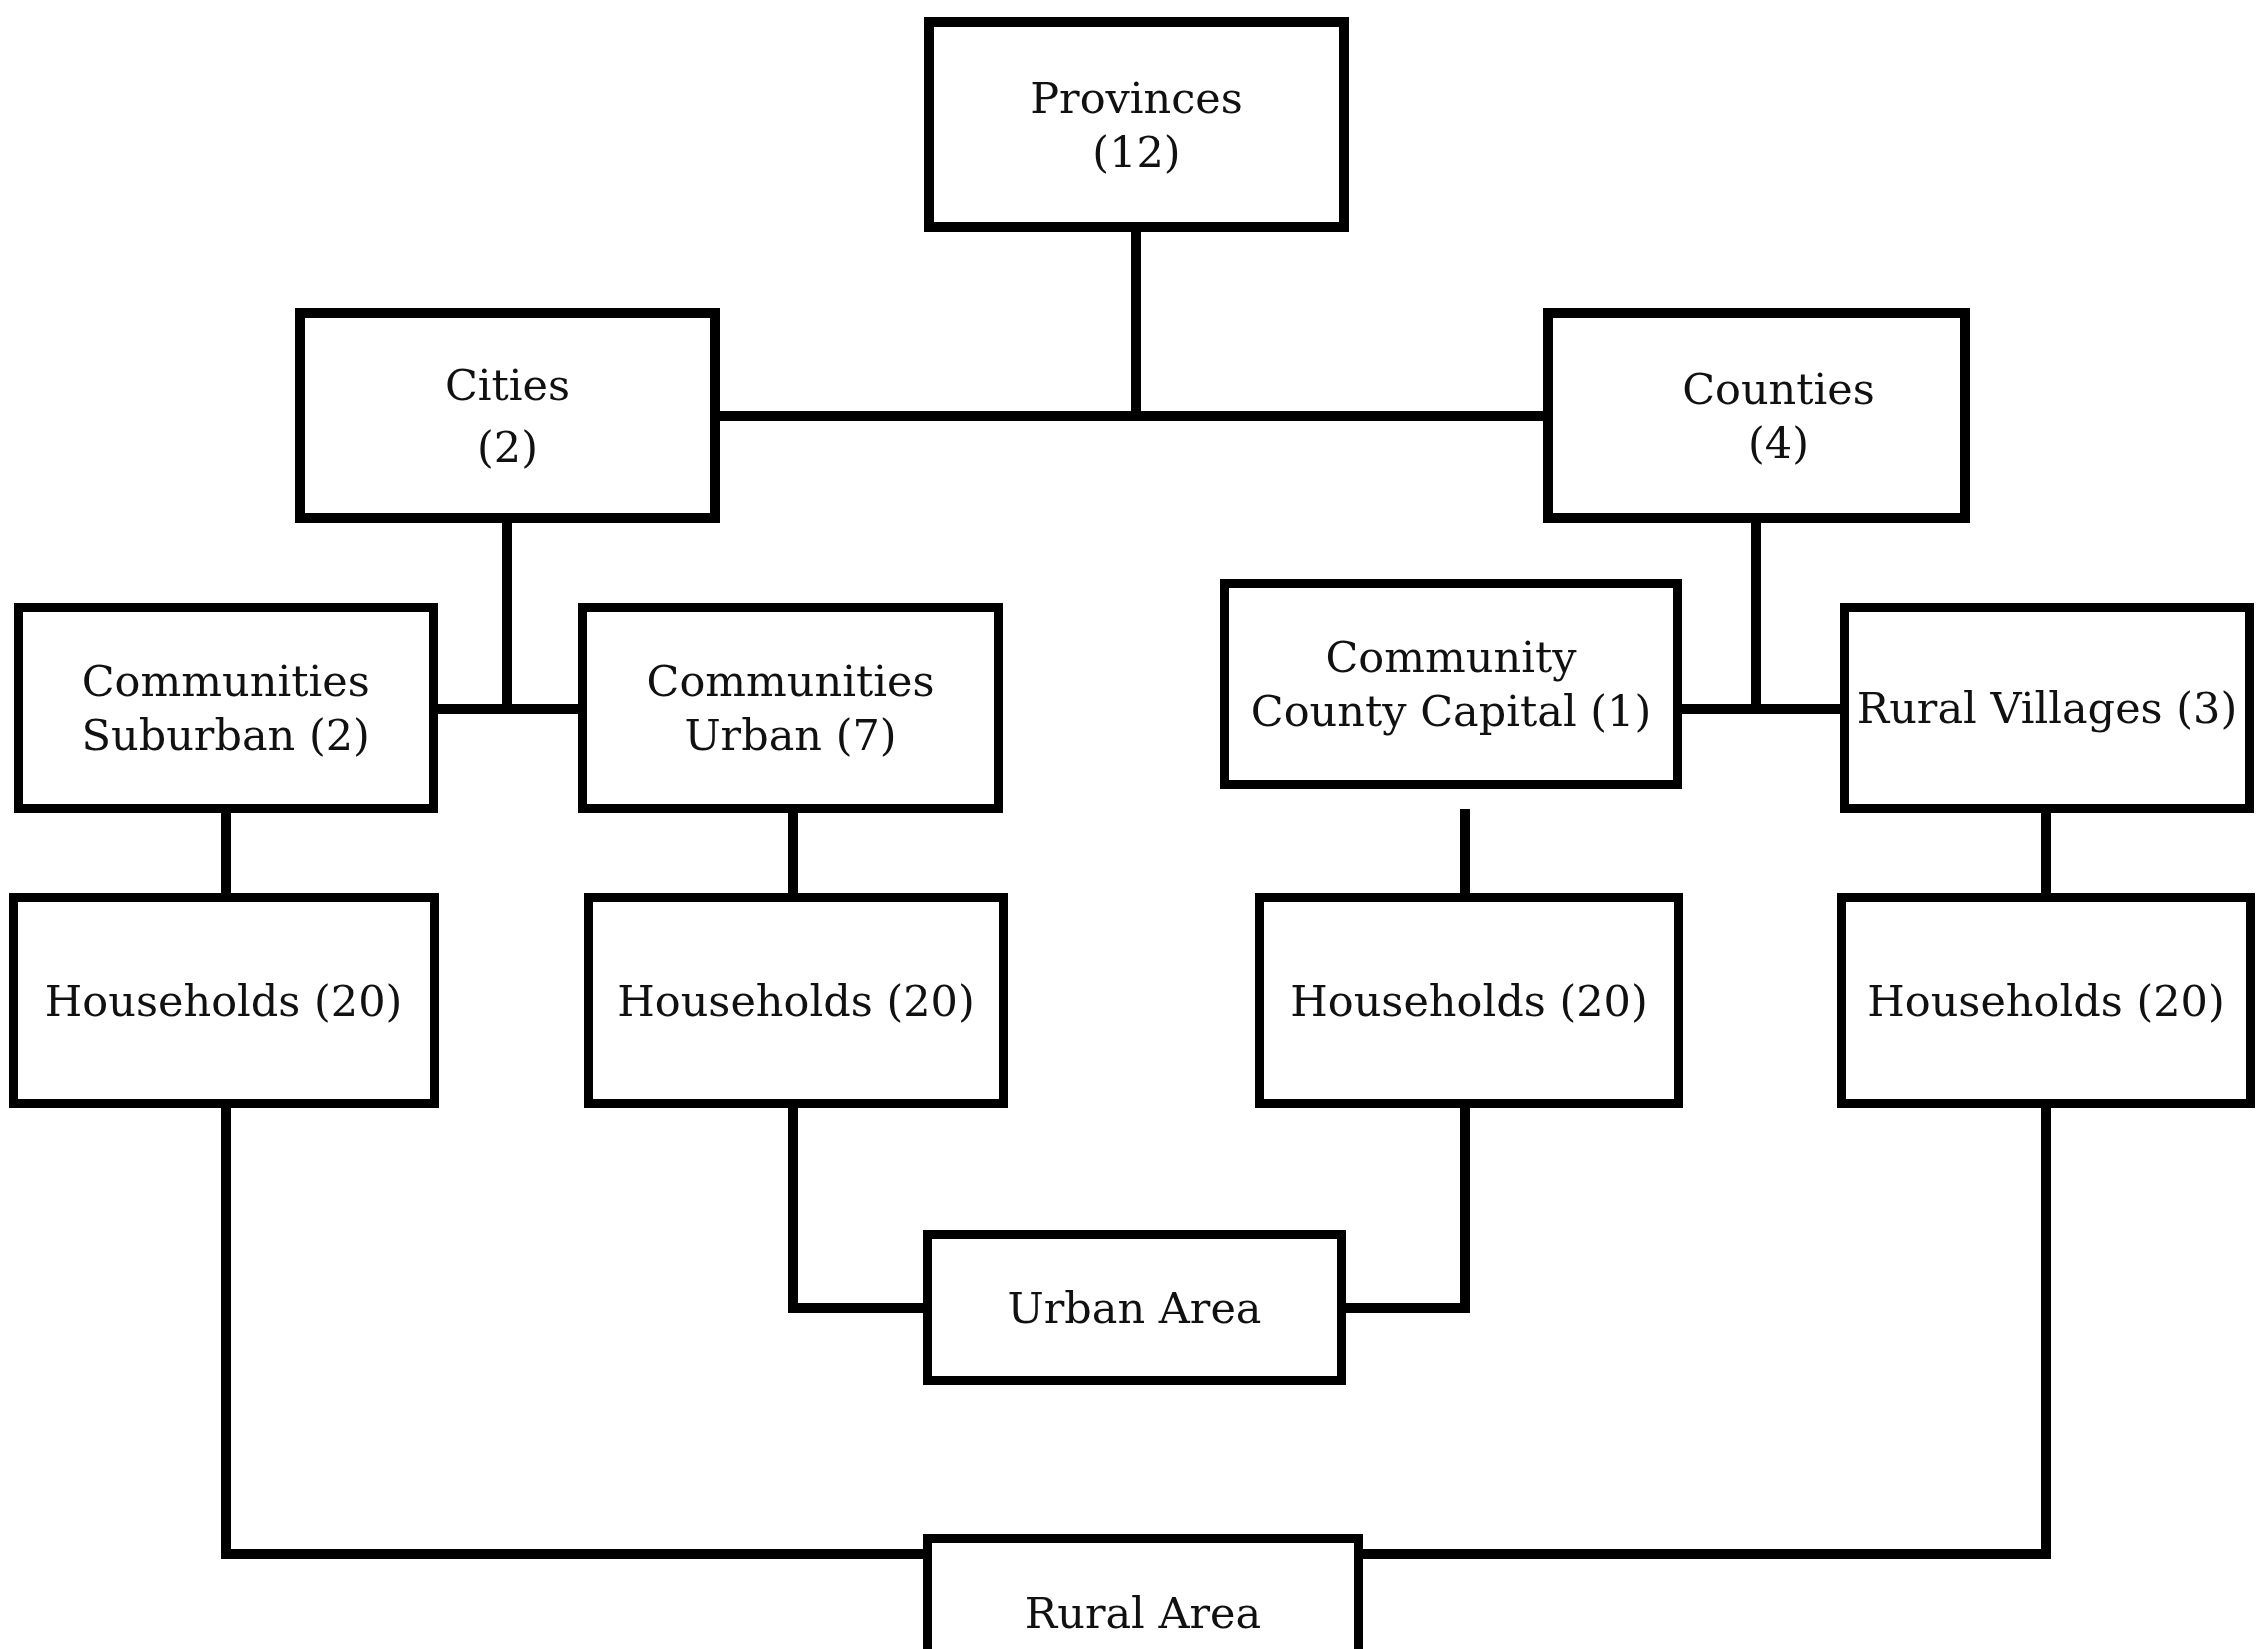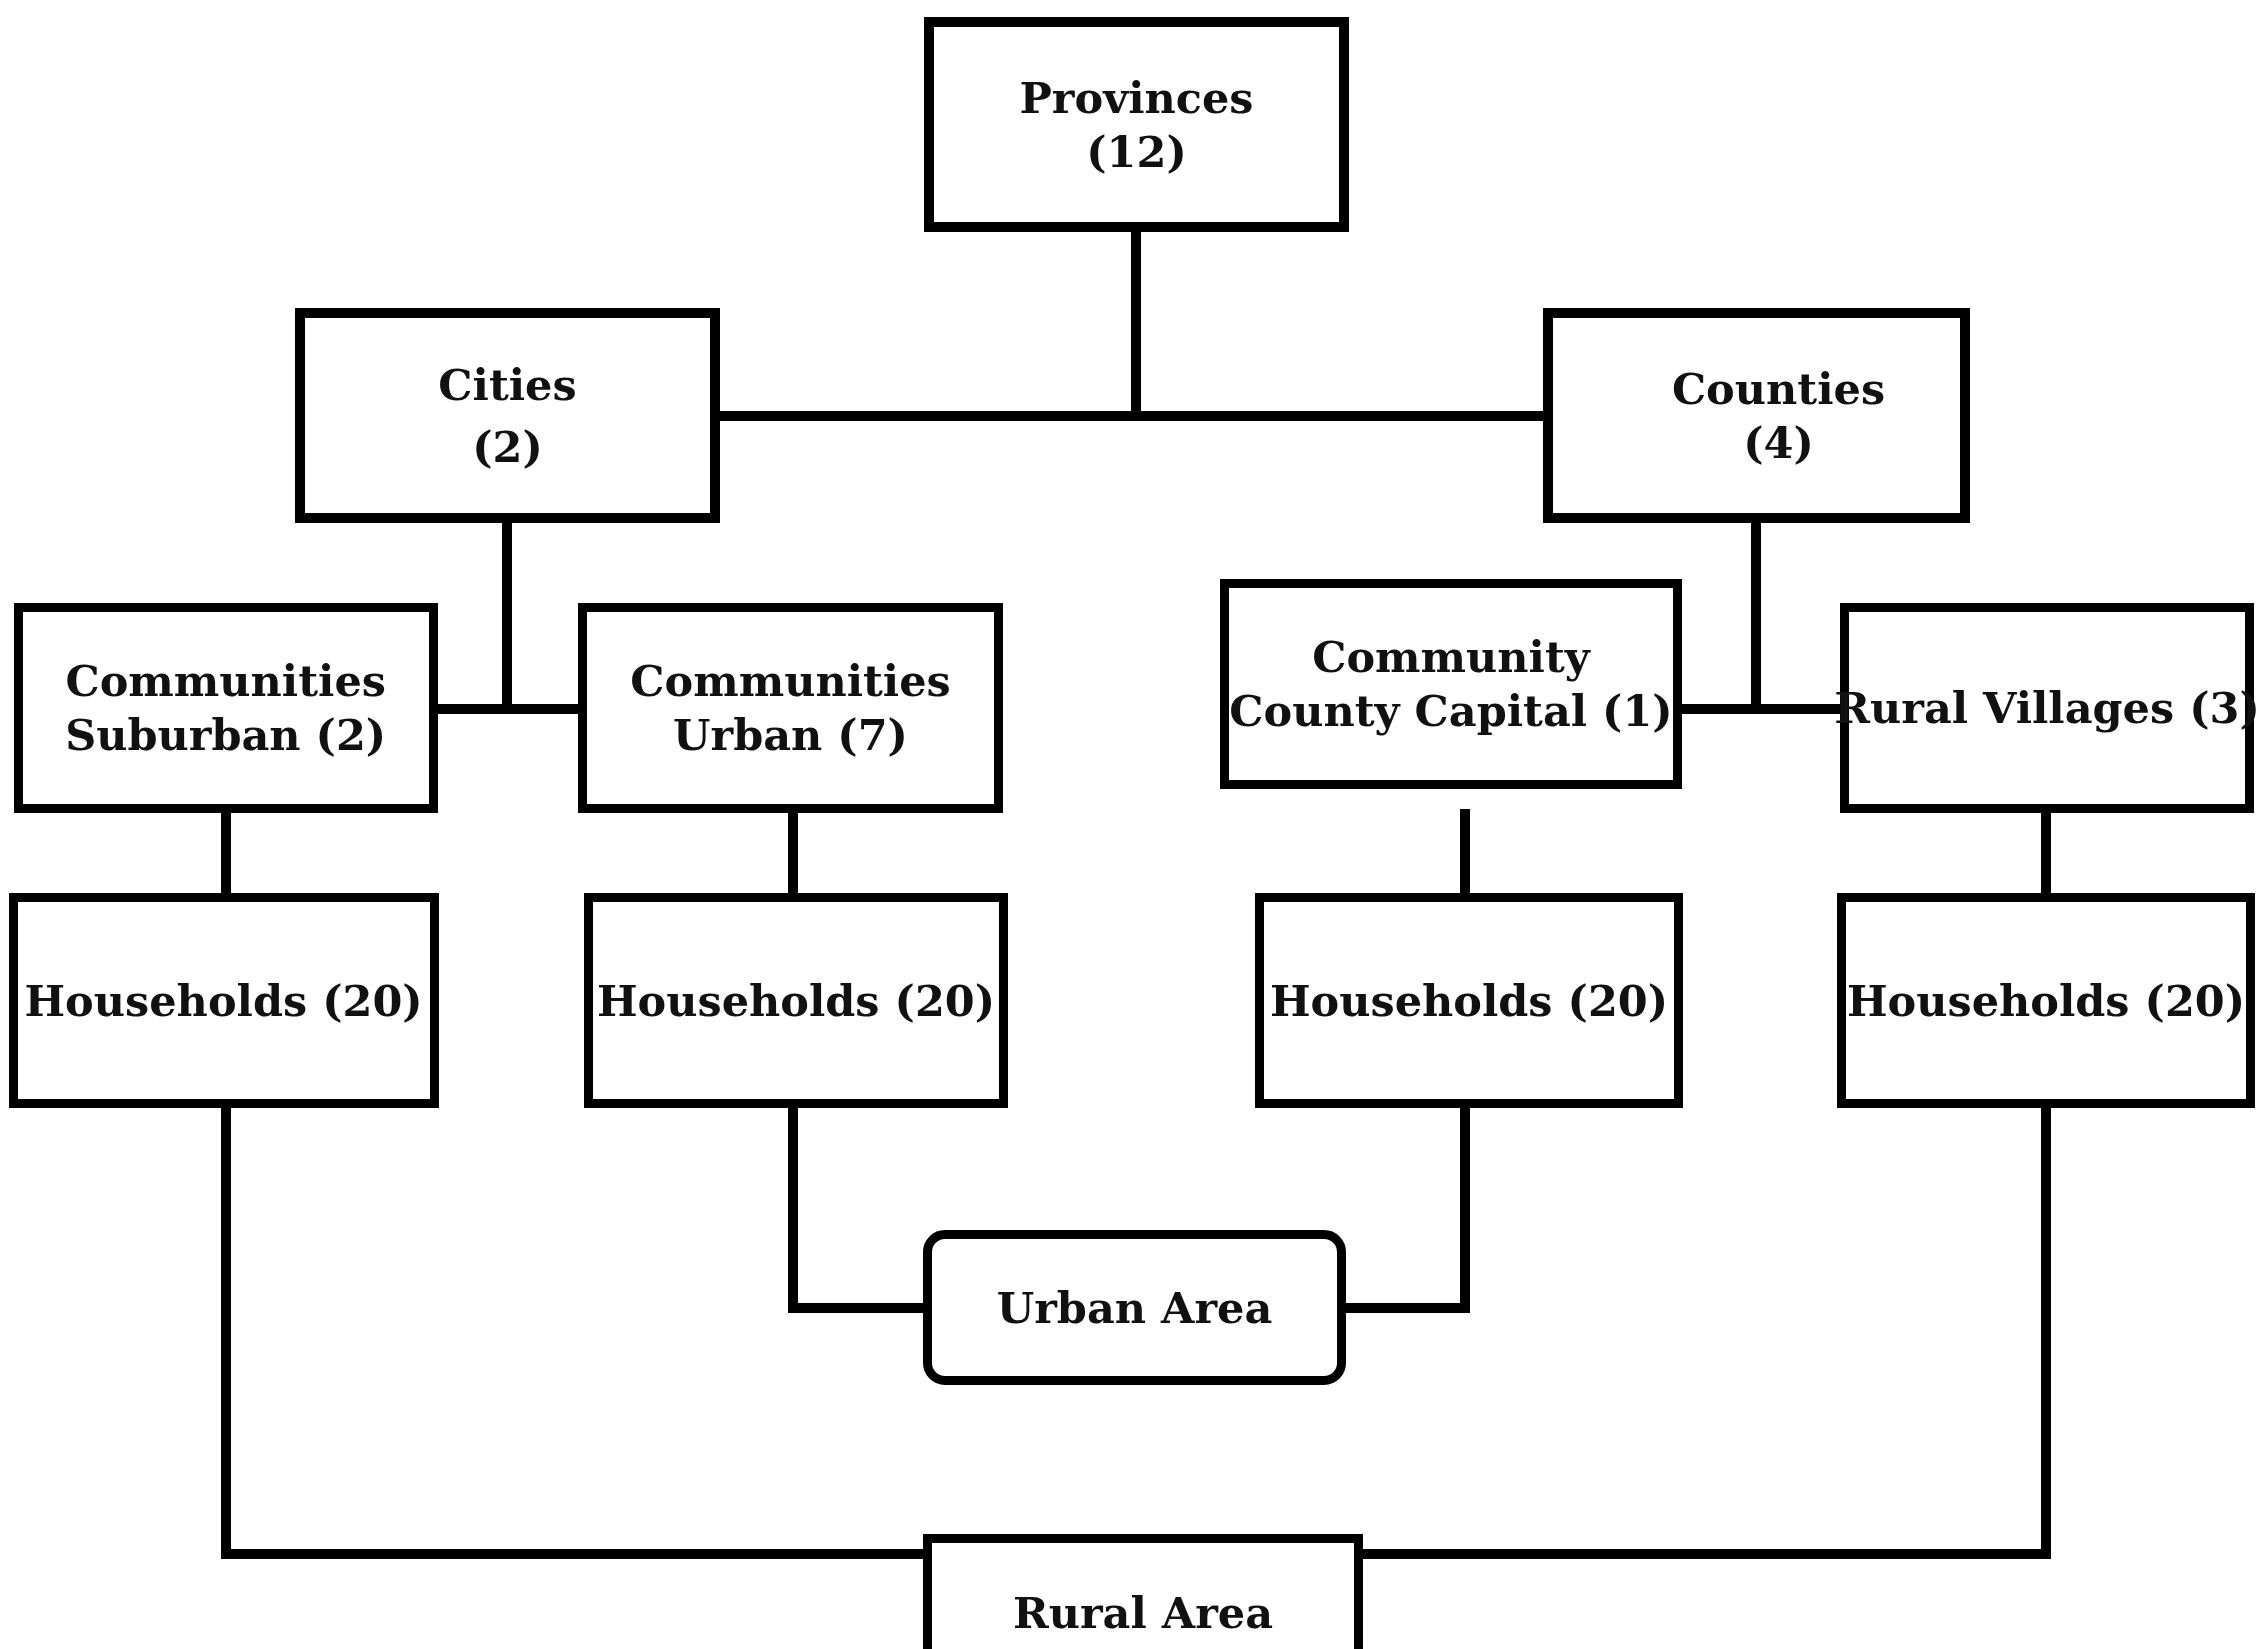--- a/index.html
+++ b/index.html
@@ -22,21 +22,21 @@
     position:absolute;
     box-sizing:border-box;
     background:var(--box-fill);
     border:9.5px solid var(--box-border);
     display:flex;
     flex-direction:column;
     align-items:center;
     justify-content:center;
     text-align:center;
     color:var(--text);
-    font-weight:bold;
+    font-weight:normal;
     font-size:43px;
     line-height:54px;
     z-index:2;
   }
   .node .l{display:block;white-space:nowrap;}
   .edge{
     position:absolute;
     background:var(--line);
     z-index:1;
   }
@@ -49,21 +49,21 @@
   .b-suburban {left:13.7px;  top:603px;width:424px;height:210px;}
   .b-urban    {left:578px; top:603px;width:425px;height:210px;}
   .b-capital  {left:1220px;top:579px;width:462px;height:210px;}
   .b-villages {left:1840px;top:603px;width:414px;height:210px;}
   
   .b-hh1{left:8.6px;  top:893px;width:430px;height:215px;}
   .b-hh2{left:584px; top:893px;width:424px;height:215px;}
   .b-hh3{left:1255px;top:893px;width:428px;height:215px;}
   .b-hh4{left:1837px;top:893px;width:418px;height:215px;}
   
-  .b-urbanarea{left:923px;top:1230px;width:423px;height:155px;border-radius:22px;}
+  .b-urbanarea{left:923px;top:1230px;width:423px;height:155px;}
   .b-ruralarea{left:923px;top:1534px;width:440px;height:157px;}
   
   .c1 {left:1131px;top:228px;width:9.5px;height:192px;}   
   .c2 {left:718px; top:411px;width:826px;height:9.5px;}   
   .c3 {left:502px; top:518px;width:9.5px;height:195px;}   
   .c4 {left:434px; top:704px;width:148px;height:9.5px;}   
   .c5 {left:1751px;top:518px;width:9.5px;height:195px;}   
   .c6 {left:1678px;top:704px;width:166px;height:9.5px;}   
   .c7 {left:221px; top:809px;width:9.5px;height:88px;}   
   .c8 {left:788px; top:809px;width:9.5px;height:88px;}   

